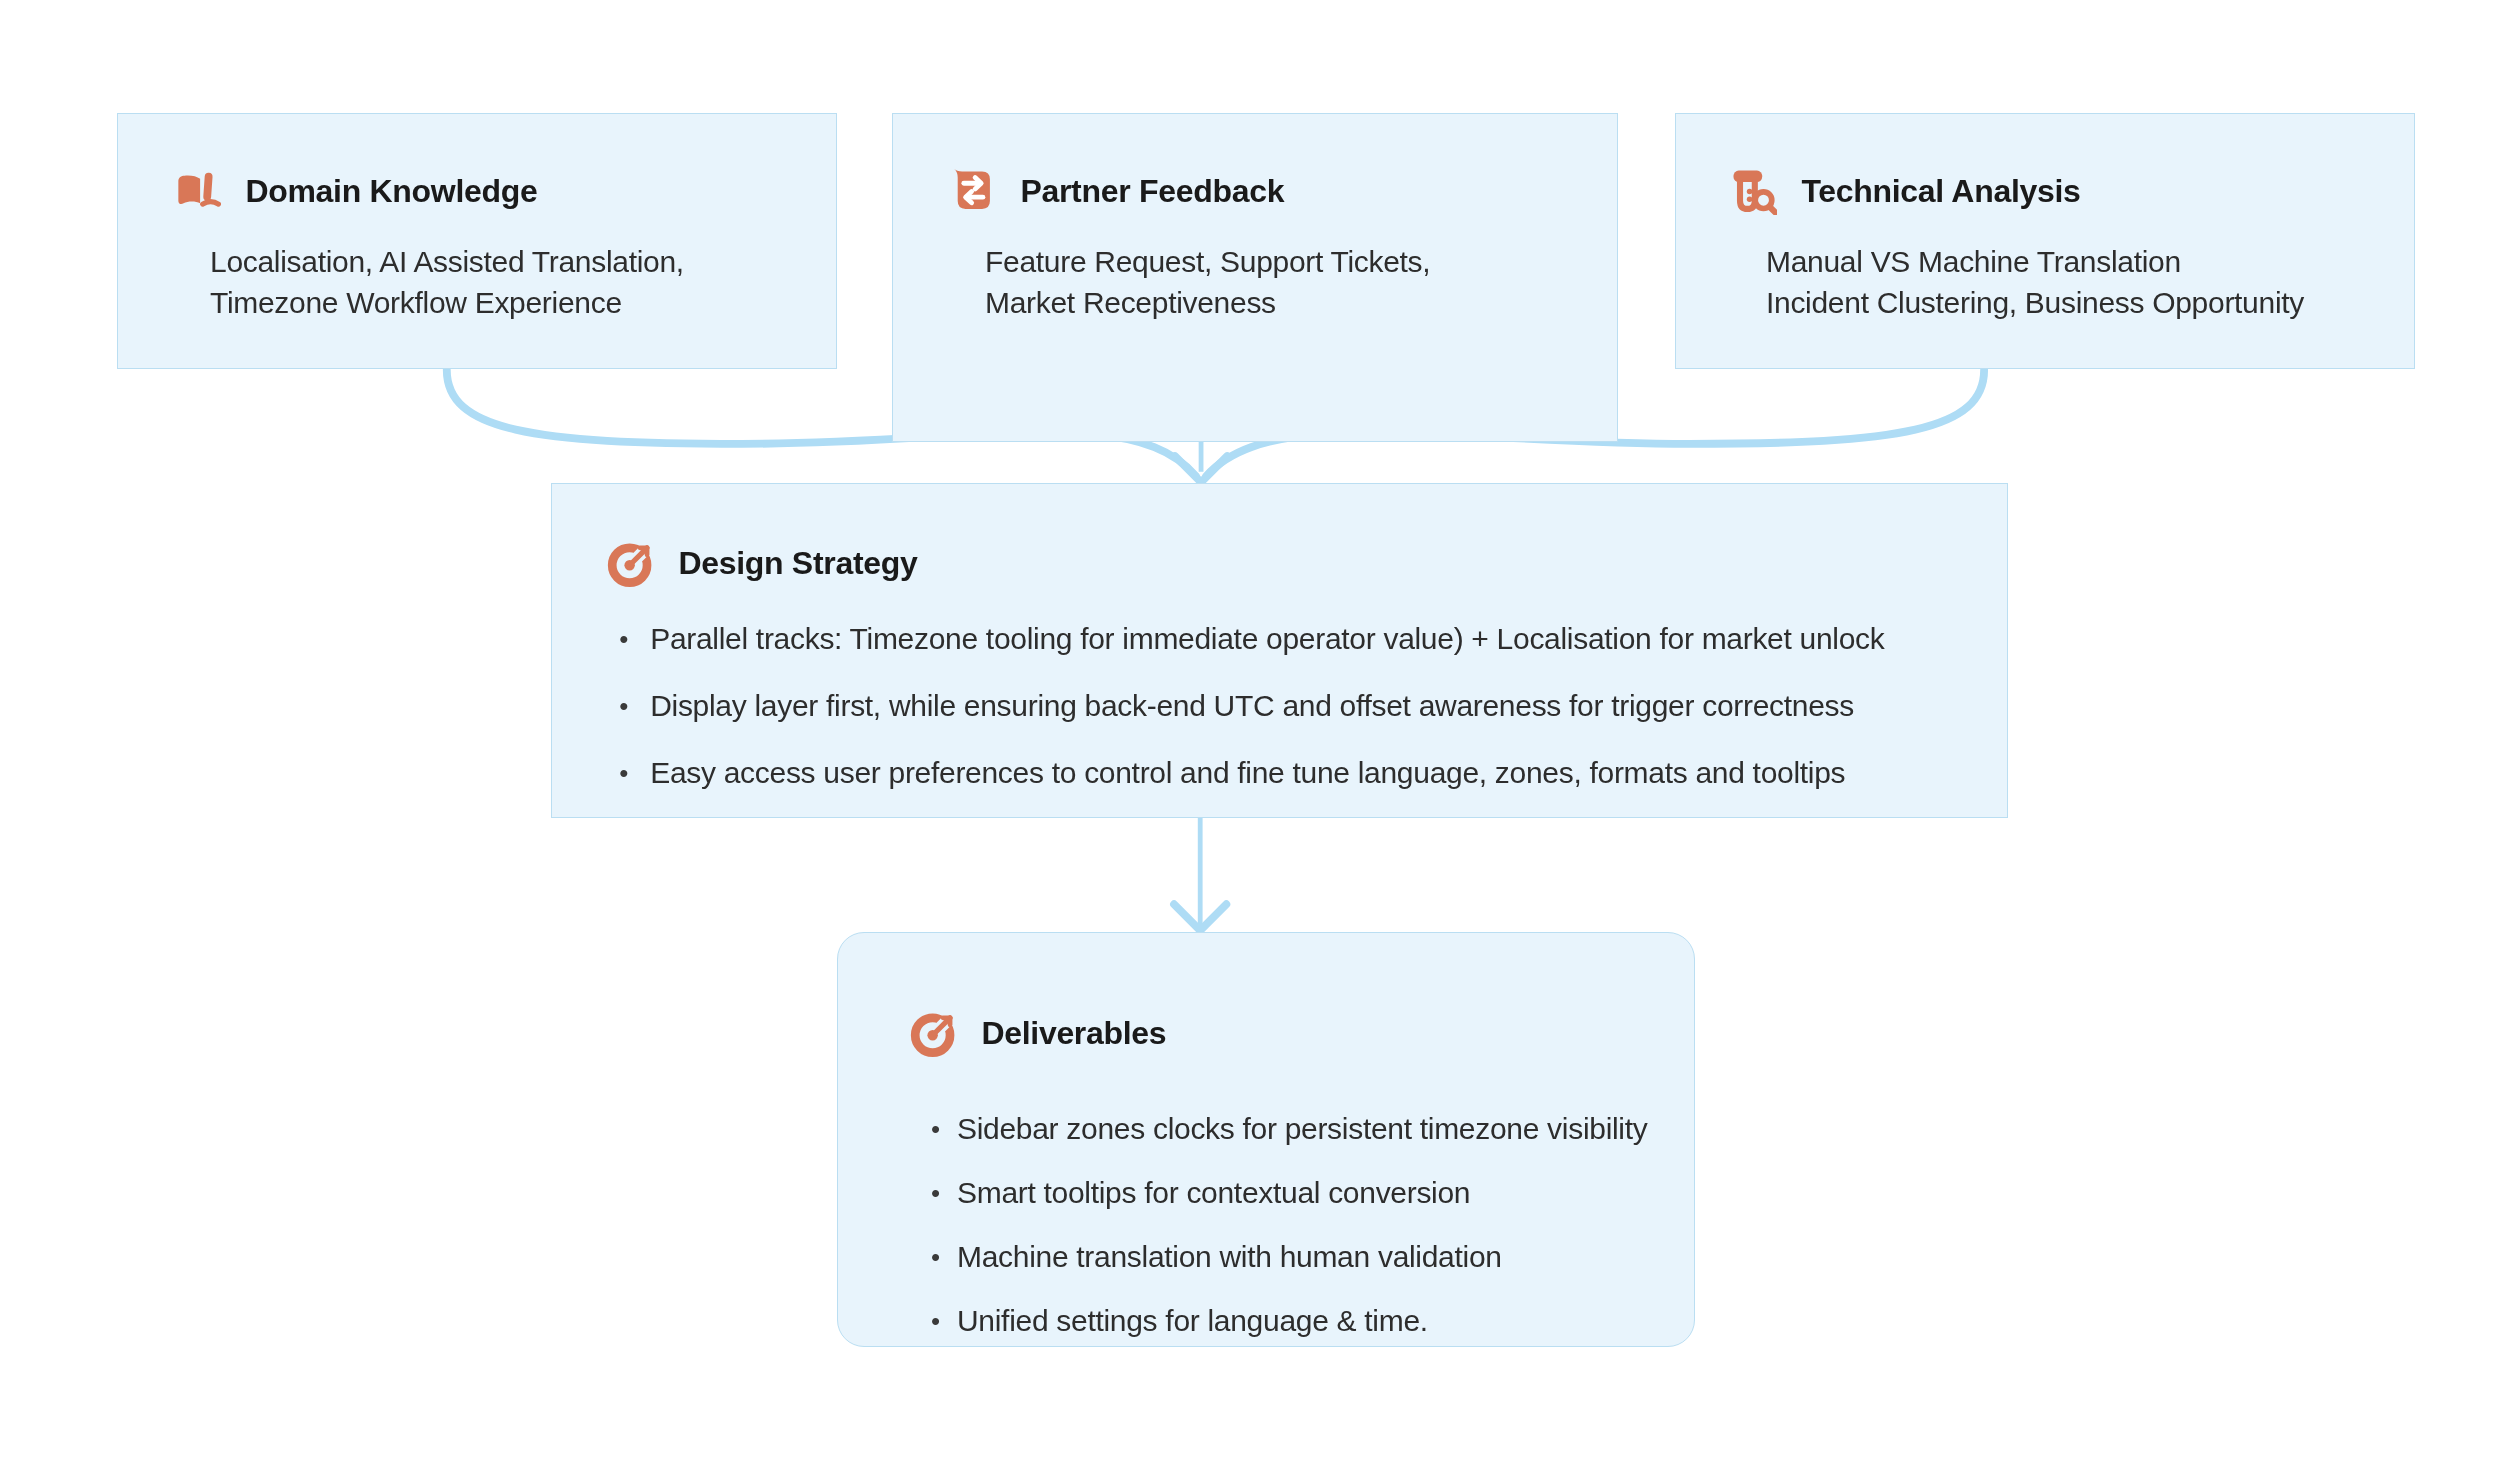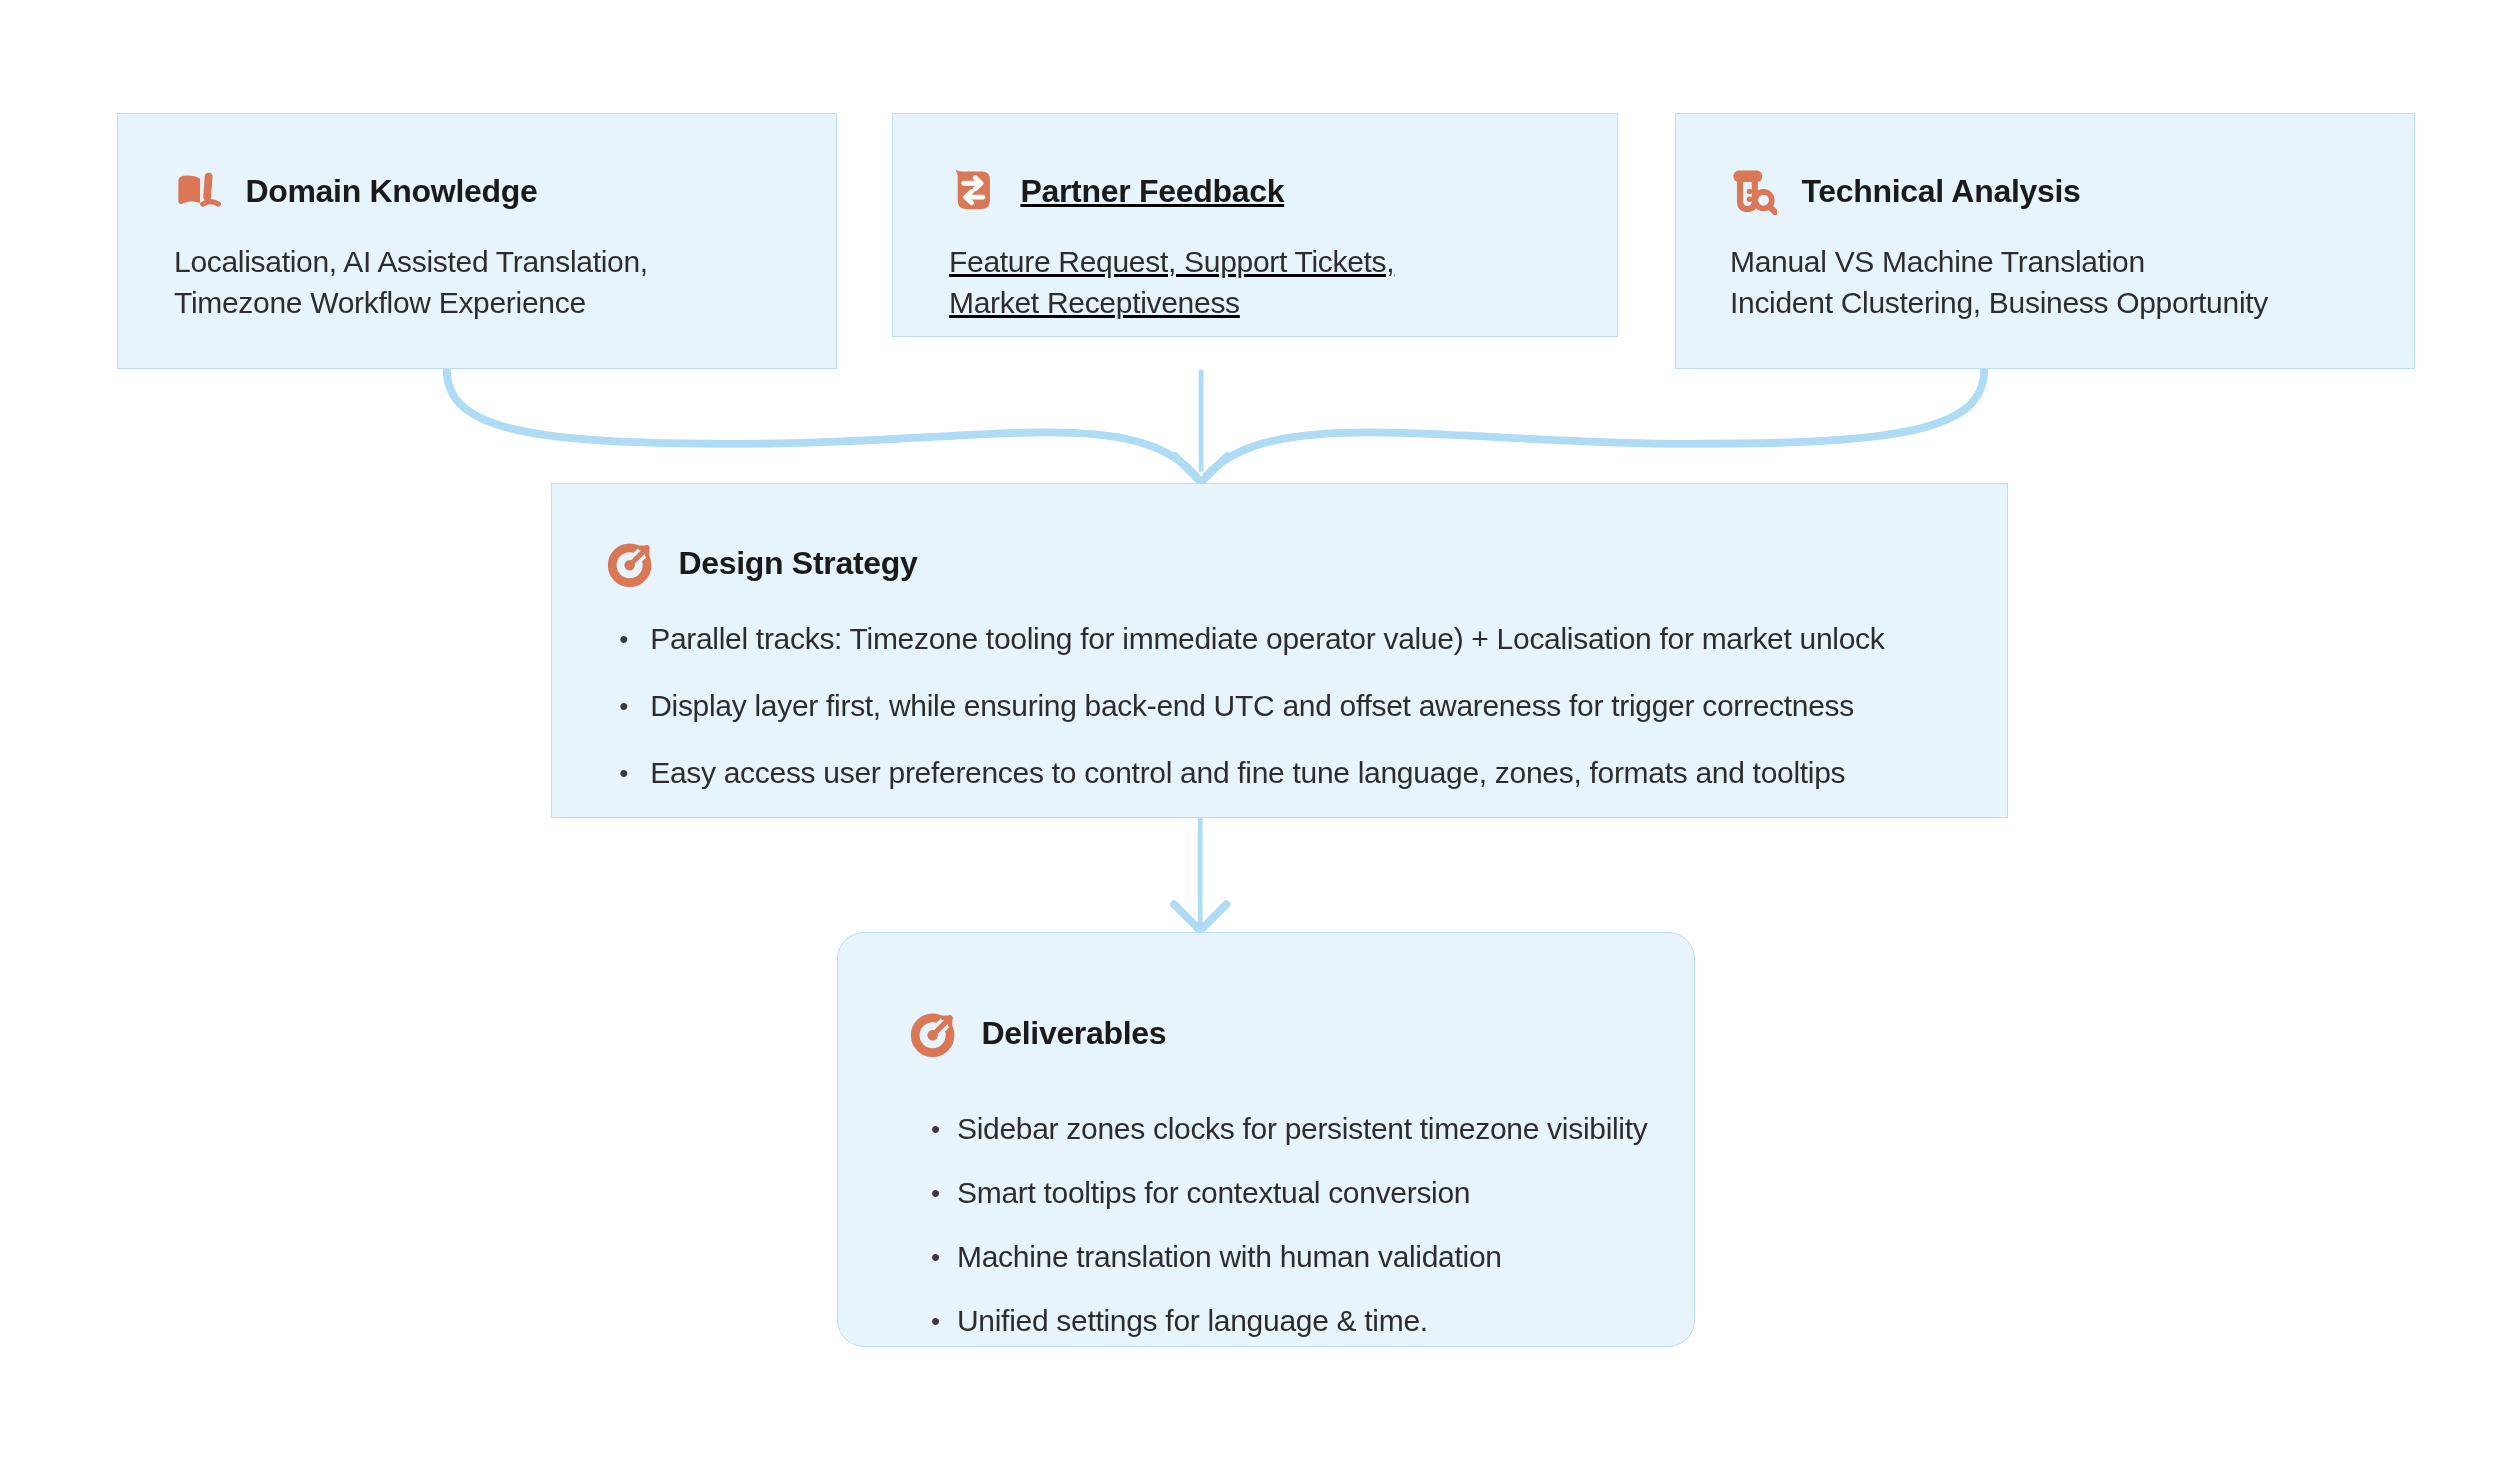--- a/index.html
+++ b/index.html
@@ -3,27 +3,27 @@
 <meta charset="utf-8">
 <style>
   html,body{margin:0;padding:0;background:#ffffff;}
   .stage{position:relative;width:2512px;height:1458px;background:#ffffff;overflow:hidden;
          font-family:"Liberation Sans","DejaVu Sans",sans-serif;}
   svg.connectors{position:absolute;left:0;top:0;z-index:1;}
   .card{position:absolute;z-index:2;box-sizing:border-box;background:#e8f4fc;border:1.7px solid #badef2;}
   .card-head{display:flex;align-items:center;gap:24.4px;}
   .card-title{font-size:32px;font-weight:700;color:#1a1a1a;letter-spacing:-0.3px;white-space:nowrap;}
   .icon{flex:0 0 auto;width:47px;height:47px;}
-  .src-body{margin-top:26px;font-size:30px;line-height:41px;color:#2d2d2d;letter-spacing:-0.3px;}
+  .src-body{margin-top:26px;font-size:30px;line-height:41px;color:#2d2d2d;letter-spacing:-0.3px;margin-left:36px;}
   .bullets{margin-top:31px;}
   .bullet{display:flex;align-items:flex-start;font-size:30px;line-height:42px;color:#2d2d2d;letter-spacing:-0.3px;}
   .dot{flex:0 0 auto;width:31px;color:#3a3a3a;font-size:26px;line-height:42px;}
   
   #box-domain{left:117px;top:113px;width:720px;height:256px;padding:54px 49px 0 56px;}
-  #box-partner{left:892px;top:113px;width:726px;height:224px;padding:54px 49px 0 56px;text-decoration:underline;}
+  #box-partner{left:892px;top:113px;width:726px;height:329px;padding:54px 49px 0 56px;}
   #box-technical{left:1675px;top:113px;width:740px;height:256px;padding:54px 44px 16px 54px;}
   #box-design{left:551px;top:483px;width:1457px;height:335px;padding:56px 35px 0 55px;}
   #box-design .bullets{padding-left:12.2px;}
   #box-design .bullet{margin-bottom:25px;}
   #box-deliverables{left:837px;top:932px;width:858px;height:415px;padding:77px 35px 0 72px;border-radius:27px;}
   #box-deliverables .bullets{margin-top:51px;padding-left:21px;}
   #box-deliverables .bullet{margin-bottom:22px;}
   #box-deliverables .dot{width:26px;}
 </style>
 </head>

